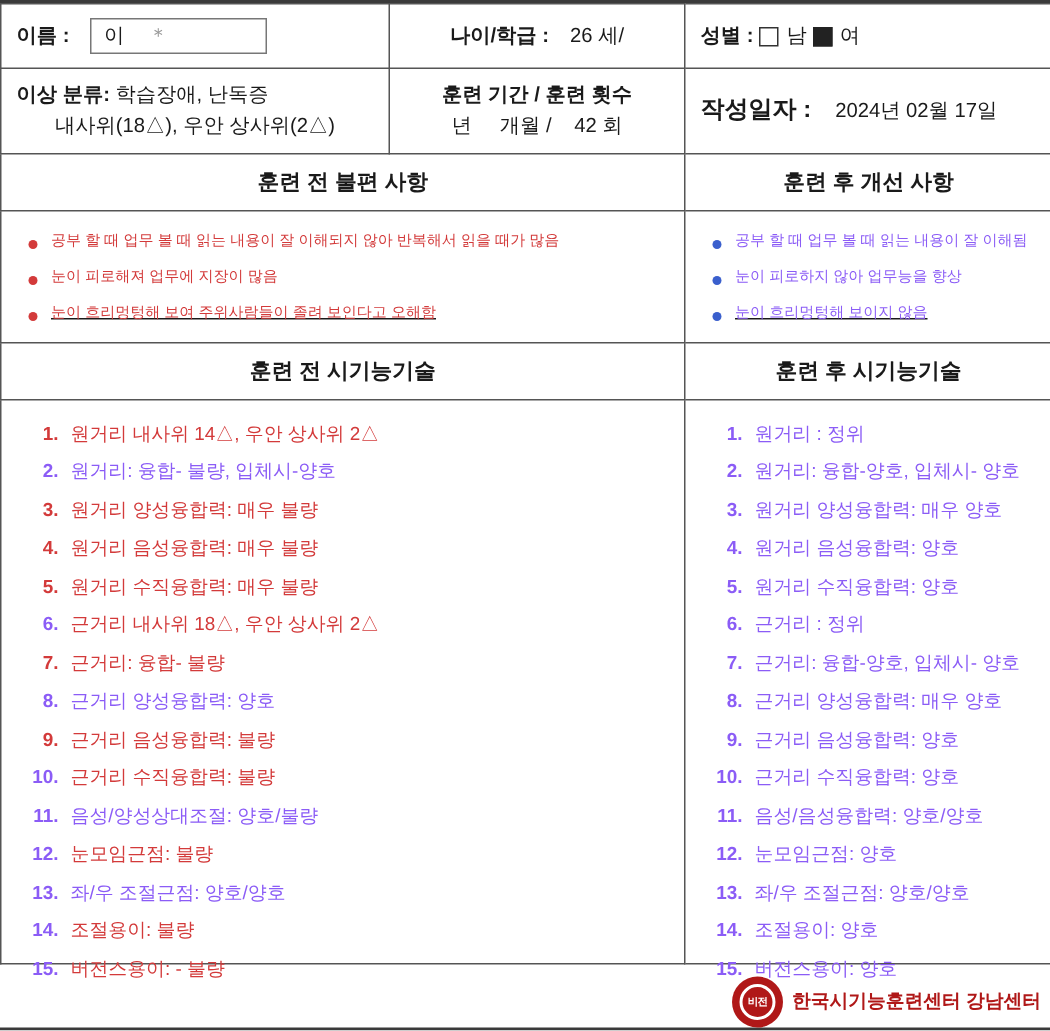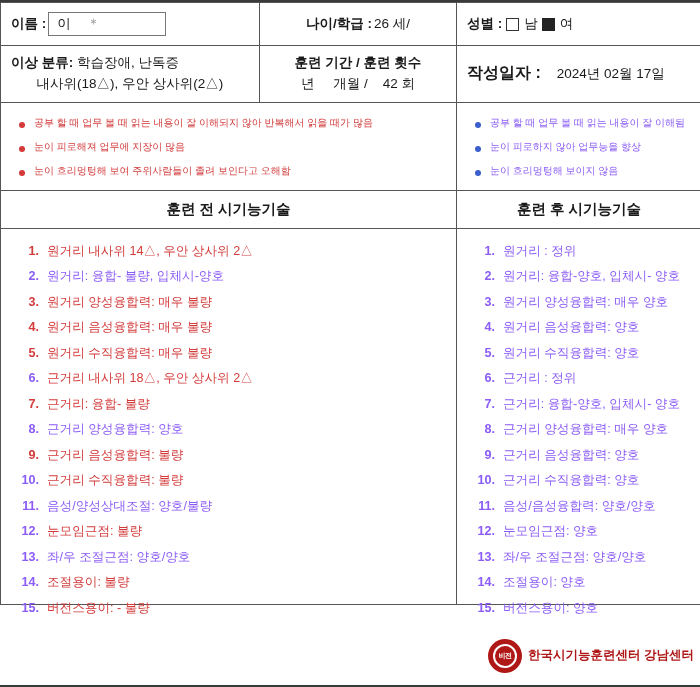--- a/index.html
+++ b/index.html
@@ -48,21 +48,21 @@
   .row-head td { height: 42px; }
 
   
   .cell-name { width: 258px; }
   .cell-age { width: 196px; }
   .cell-sex { width: 244px; }
 
   .inline {
     display: flex;
     align-items: center;
-    gap: 2px;
+    gap: 14px;
   }
   .namebox {
     border: 1px solid #777;
     min-width: 118px;
     height: 24px;
     display: flex;
     align-items: center;
     justify-content: flex-start;
     padding: 0 8px;
     box-sizing: border-box;
@@ -115,21 +115,21 @@
     box-sizing: border-box;
   }
   .bullet-item {
     display: flex;
     align-items: flex-start;
     gap: 9px;
     margin-bottom: 9px;
     font-size: 10px;
     line-height: 1.5;
   }
-  .bullet-item:last-child { margin-bottom: 0; }
+  .bullet-item:last-child { margin-bottom: 0; text-decoration: underline; }
   .dot {
     flex: 0 0 auto;
     width: 6px;
     height: 6px;
     border-radius: 50%;
     margin-top: 7px;
   }
   .red { color: #d33a3a; }
   .blue { color: #8b5cf6; }
   .dot.red { background: #d33a3a; }
@@ -155,21 +155,21 @@
     width: 22px;
     text-align: right;
     font-weight: bold;
   }
   .skill-text { flex: 1 1 auto; }
 
   
   .logo {
     position: absolute;
     right: 6px;
-    bottom: 12px;
+    bottom: 0;
     display: flex;
     align-items: center;
     gap: 6px;
     text-align: right;
   }
   .logo-mark {
     width: 34px;
     height: 34px;
     border-radius: 50%;
     background: #b01818;
@@ -266,20 +266,28 @@
         </div>
       </td>
       <td>
         <div class="pad inline" style="gap:16px;">
           <span class="b">작성일자 :</span>
           <span class="val">2024년  02월  17일</span>
         </div>
       </td>
     </tr>
 
+    <tr>
+      <td colspan="2">
+        <div class="sec-head">훈련 전 불편 사항</div>
+      </td>
+      <td>
+        <div class="sec-head">훈련 후 개선 사항</div>
+      </td>
+    </tr>
 
     <tr>
       <td colspan="2">
         <div class="bullets">
           <div class="bullet-item">
             <span class="dot red"></span>
             <span class="bullet-text red">공부 할 때 업무 볼 때 읽는 내용이 잘 이해되지 않아 반복해서 읽을 때가 많음</span>
           </div>
           <div class="bullet-item">
             <span class="dot red"></span>

